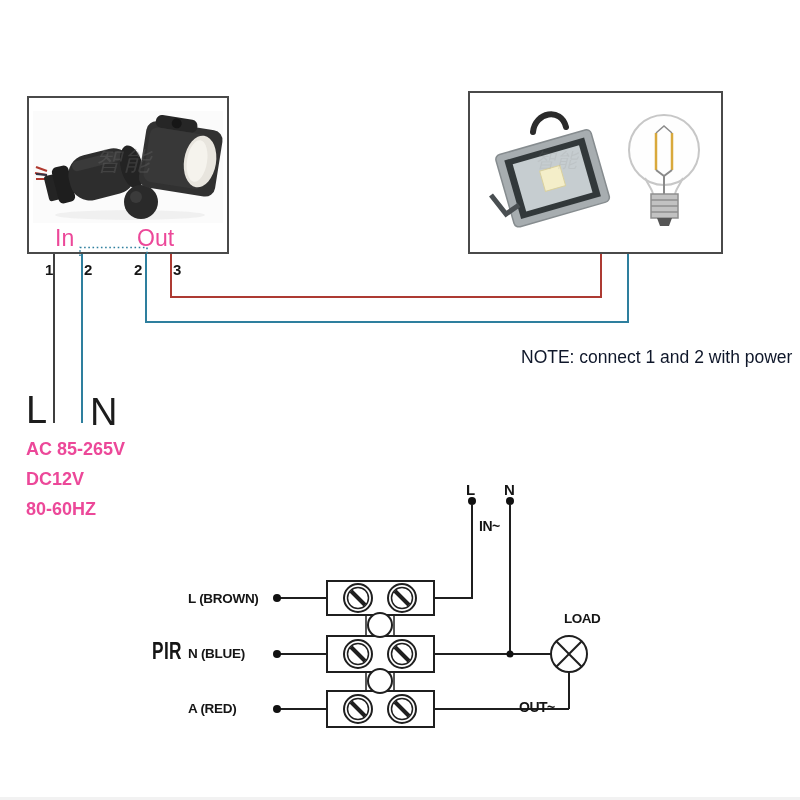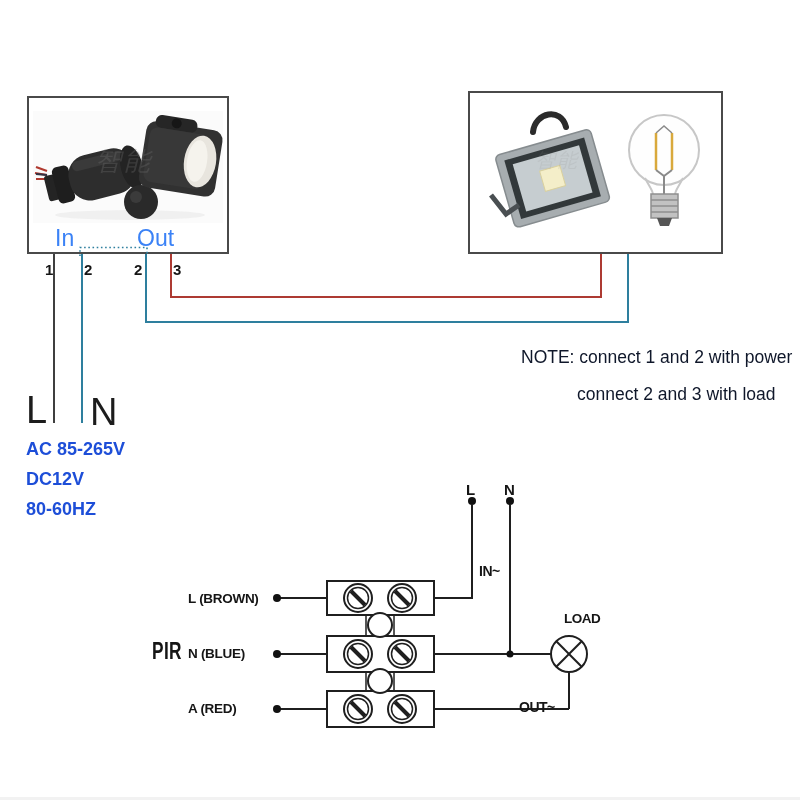--- a/index.html
+++ b/index.html
@@ -2,25 +2,25 @@
 <html><head>
 <meta charset="utf-8">
 <style>
   html,body{margin:0;padding:0;background:#fff;}
   .canvas{
     position:relative;width:800px;height:800px;background:#ffffff;
     font-family:"Liberation Sans", sans-serif;overflow:hidden;
   }
   .layer{position:absolute;left:0;top:0;width:800px;height:800px;}
   .lbl{position:absolute;color:#151515;white-space:nowrap;line-height:1;}
-  .inout{font-size:23px;color:#3b82f6;}
+  .inout{font-size:23px;color:#ec4899;}
   .tnum{font-size:15px;font-weight:bold;}
   .note{font-size:17.5px;color:#0f172a;}
   .bigLN{font-size:38px;font-weight:400;color:#1c1c1c;}
-  .spec{font-size:18px;font-weight:bold;color:#1d4ed8;}
+  .spec{font-size:18px;font-weight:bold;color:#ec4899;}
   .sm{font-size:15px;font-weight:bold;letter-spacing:-0.5px;}
   .xs{font-size:14px;font-weight:bold;letter-spacing:-0.5px;}
   .rowlbl{width:80px;text-align:left;font-size:13.5px;font-weight:bold;letter-spacing:-0.3px;}
   .pir{font-size:23px;font-weight:bold;transform:scaleX(0.75);transform-origin:left top;letter-spacing:0.5px;}
   .loadlbl{font-size:13.5px;font-weight:bold;letter-spacing:-0.5px;}
   .wm{color:#6f6f6f;opacity:0.32;font-size:26px;font-style:italic;letter-spacing:3px;}
   .wm2{color:#8a8a8a;opacity:0.14;font-size:20px;font-style:italic;letter-spacing:2px;}
   .bottom-edge{position:absolute;left:0;bottom:0;width:800px;height:3px;background:#f2f2f2;}
 </style>
 </head>
@@ -172,32 +172,31 @@
 
   <div class="lbl inout" style="left:55px;top:227px;">In</div>
   <div class="lbl inout" style="left:137px;top:227px;">Out</div>
 
   <div class="lbl tnum" style="left:45px;top:262px;">1</div>
   <div class="lbl tnum" style="left:84px;top:262px;">2</div>
   <div class="lbl tnum" style="left:134px;top:262px;">2</div>
   <div class="lbl tnum" style="left:173px;top:262px;">3</div>
 
   <div class="lbl note" style="left:521px;top:349px;">NOTE: connect 1 and 2 with power</div>
-  <div class="lbl note" style="left:577px;top:386px;">connect 2 and 3 with load</div>
 
   <div class="lbl bigLN" style="left:26px;top:391px;">L</div>
   <div class="lbl bigLN" style="left:90px;top:393px;">N</div>
 
   <div class="lbl spec" style="left:26px;top:440px;">AC 85-265V</div>
   <div class="lbl spec" style="left:26px;top:470px;">DC12V</div>
   <div class="lbl spec" style="left:26px;top:500px;">80-60HZ</div>
 
   <div class="lbl sm" style="left:466px;top:482px;">L</div>
   <div class="lbl sm" style="left:504px;top:482px;">N</div>
-  <div class="lbl xs" style="left:479px;top:564px;">IN~</div>
+  <div class="lbl xs" style="left:479px;top:519px;">IN~</div>
   <div class="lbl xs" style="left:519px;top:700px;">OUT~</div>
   <div class="lbl loadlbl" style="left:530px;top:612px;padding-left:34px;">LOAD</div>
 
   <div class="lbl pir" style="left:152px;top:640px;">PIR</div>
 
   <div class="lbl rowlbl" style="left:188px;top:592px;">L (BROWN)</div>
   <div class="lbl rowlbl" style="left:188px;top:647px;">N (BLUE)</div>
   <div class="lbl rowlbl" style="left:188px;top:702px;">A (RED)</div>
 
   <div class="bottom-edge"></div>

